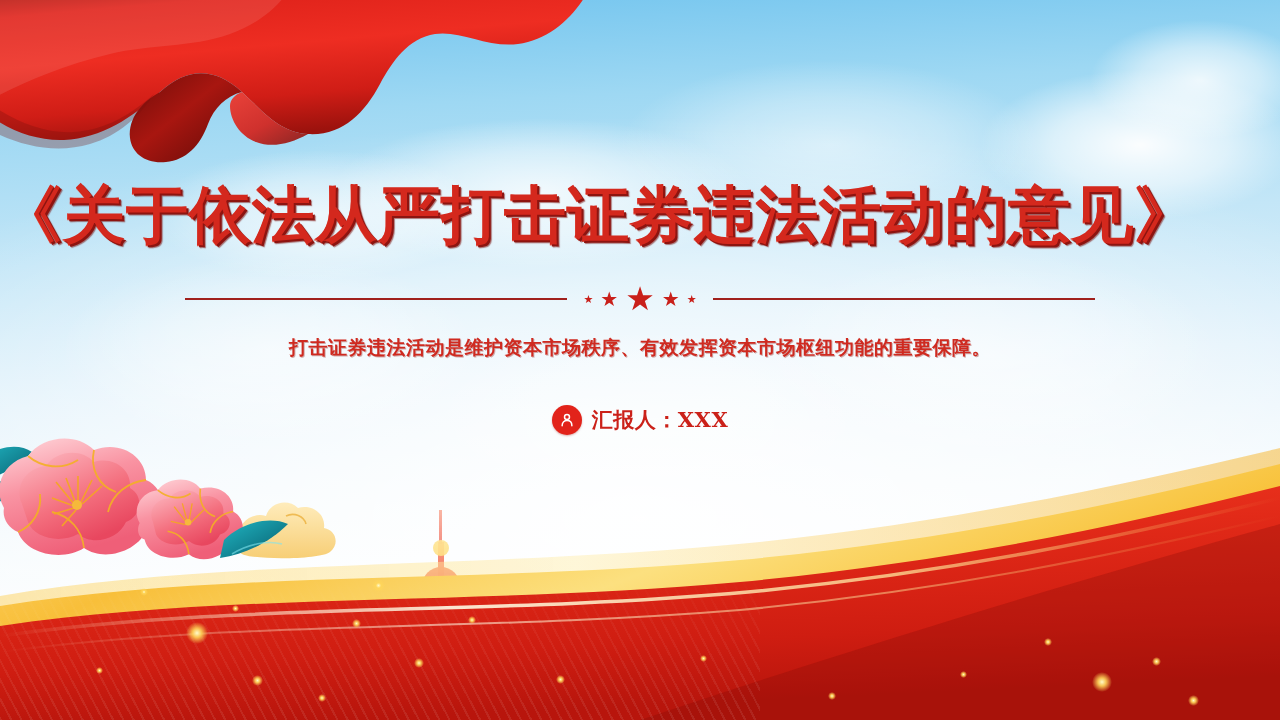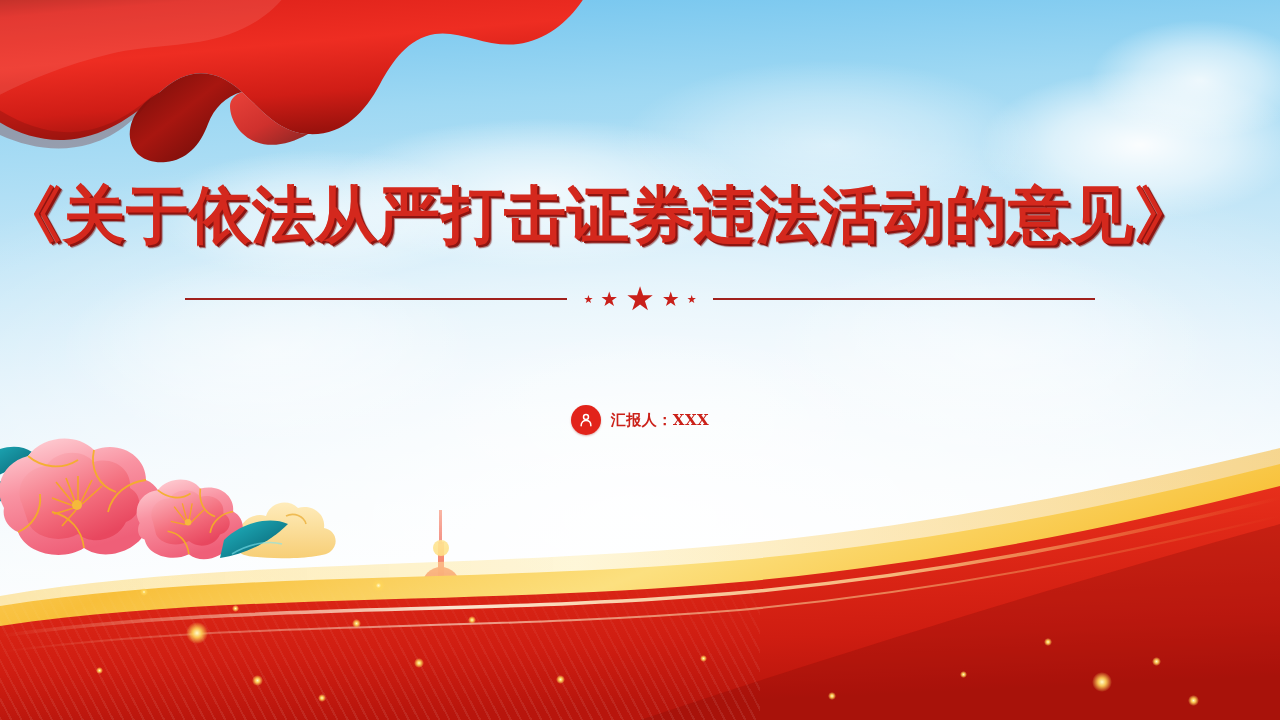--- a/index.html
+++ b/index.html
@@ -93,21 +93,21 @@
   .meta-icon {
     width:30px; height:30px; border-radius:50%;
     background:#e2231a;
     display:flex; align-items:center; justify-content:center;
     flex:0 0 auto;
     box-shadow:0 1px 2px rgba(160,30,20,.35);
   }
   .meta-icon svg { display:block; }
   .meta-text {
     font-family:"DejaVu Serif","Liberation Serif", serif;
-    font-size:15px;
+    font-size:21px;
     font-weight:bold;
     color:#cb2119;
     letter-spacing:.5px;
     white-space:nowrap;
   }
 
   
   .city { position:absolute; left:0; bottom:0; width:1280px; height:230px; }
   .city svg { display:block; }
 
@@ -200,20 +200,21 @@
     <span class="stars">
       <span class="star s-sm">★</span>
       <span class="star s-md">★</span>
       <span class="star s-lg">★</span>
       <span class="star s-md">★</span>
       <span class="star s-sm">★</span>
     </span>
     <span class="div-line"></span>
   </div>
 
+  <div class="subtitle">打击证券违法活动是维护资本市场秩序、有效发挥资本市场枢纽功能的重要保障。</div>
 
   <div class="meta-row">
 
     <div class="meta-item">
       <span class="meta-icon">
         <svg width="18" height="18" viewBox="0 0 24 24" fill="none" stroke="#ffffff" stroke-width="2" stroke-linecap="round">
           <circle cx="12" cy="8" r="3.3"></circle>
           <path d="M5.5 19.5 C5.5 14.8 8.6 12.6 12 12.6 C15.4 12.6 18.5 14.8 18.5 19.5"></path>
         </svg>
       </span>

